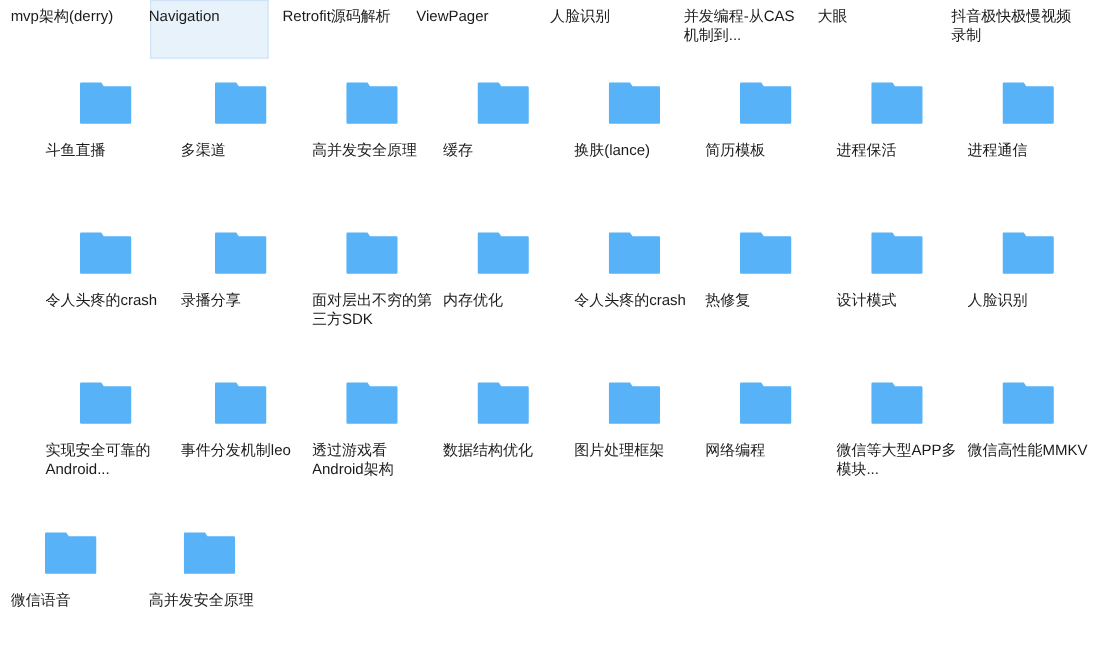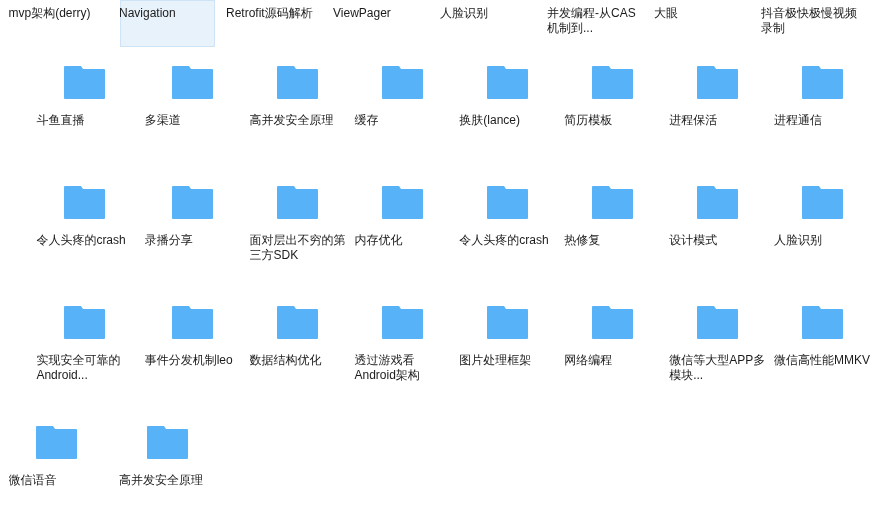--- a/index.html
+++ b/index.html
@@ -257,33 +257,33 @@
         </svg>
         <div class="label">实现安全可靠的Android...</div>
       </div>
       <div class="cell col-1 row-full">
         <div class="cell-hit"></div>
         <svg viewBox="0 0 42 38" class="folder-icon">
           <path d="M1 4 h16 l2 3 h21 a1 1 0 0 1 1 1 v28 a1 1 0 0 1 -1 1 h-39 a1 1 0 0 1 -1 -1 v-31 a1 1 0 0 1 1 -1 z" fill="#57b2f7"></path>
         </svg>
         <div class="label">事件分发机制leo</div>
       </div>
+      <div class="cell col-3 row-full">
+        <div class="cell-hit"></div>
+        <svg viewBox="0 0 42 38" class="folder-icon">
+          <path d="M1 4 h16 l2 3 h21 a1 1 0 0 1 1 1 v28 a1 1 0 0 1 -1 1 h-39 a1 1 0 0 1 -1 -1 v-31 a1 1 0 0 1 1 -1 z" fill="#57b2f7"></path>
+        </svg>
+        <div class="label">透过游戏看Android架构</div>
+      </div>
       <div class="cell col-2 row-full">
         <div class="cell-hit"></div>
         <svg viewBox="0 0 42 38" class="folder-icon">
           <path d="M1 4 h16 l2 3 h21 a1 1 0 0 1 1 1 v28 a1 1 0 0 1 -1 1 h-39 a1 1 0 0 1 -1 -1 v-31 a1 1 0 0 1 1 -1 z" fill="#57b2f7"></path>
         </svg>
         <div class="label">数据结构优化</div>
-      </div>
-      <div class="cell col-3 row-full">
-        <div class="cell-hit"></div>
-        <svg viewBox="0 0 42 38" class="folder-icon">
-          <path d="M1 4 h16 l2 3 h21 a1 1 0 0 1 1 1 v28 a1 1 0 0 1 -1 1 h-39 a1 1 0 0 1 -1 -1 v-31 a1 1 0 0 1 1 -1 z" fill="#57b2f7"></path>
-        </svg>
-        <div class="label">透过游戏看Android架构</div>
       </div>
       <div class="cell col-4 row-full">
         <div class="cell-hit"></div>
         <svg viewBox="0 0 42 38" class="folder-icon">
           <path d="M1 4 h16 l2 3 h21 a1 1 0 0 1 1 1 v28 a1 1 0 0 1 -1 1 h-39 a1 1 0 0 1 -1 -1 v-31 a1 1 0 0 1 1 -1 z" fill="#57b2f7"></path>
         </svg>
         <div class="label">图片处理框架</div>
       </div>
       <div class="cell col-5 row-full">
         <div class="cell-hit"></div>

